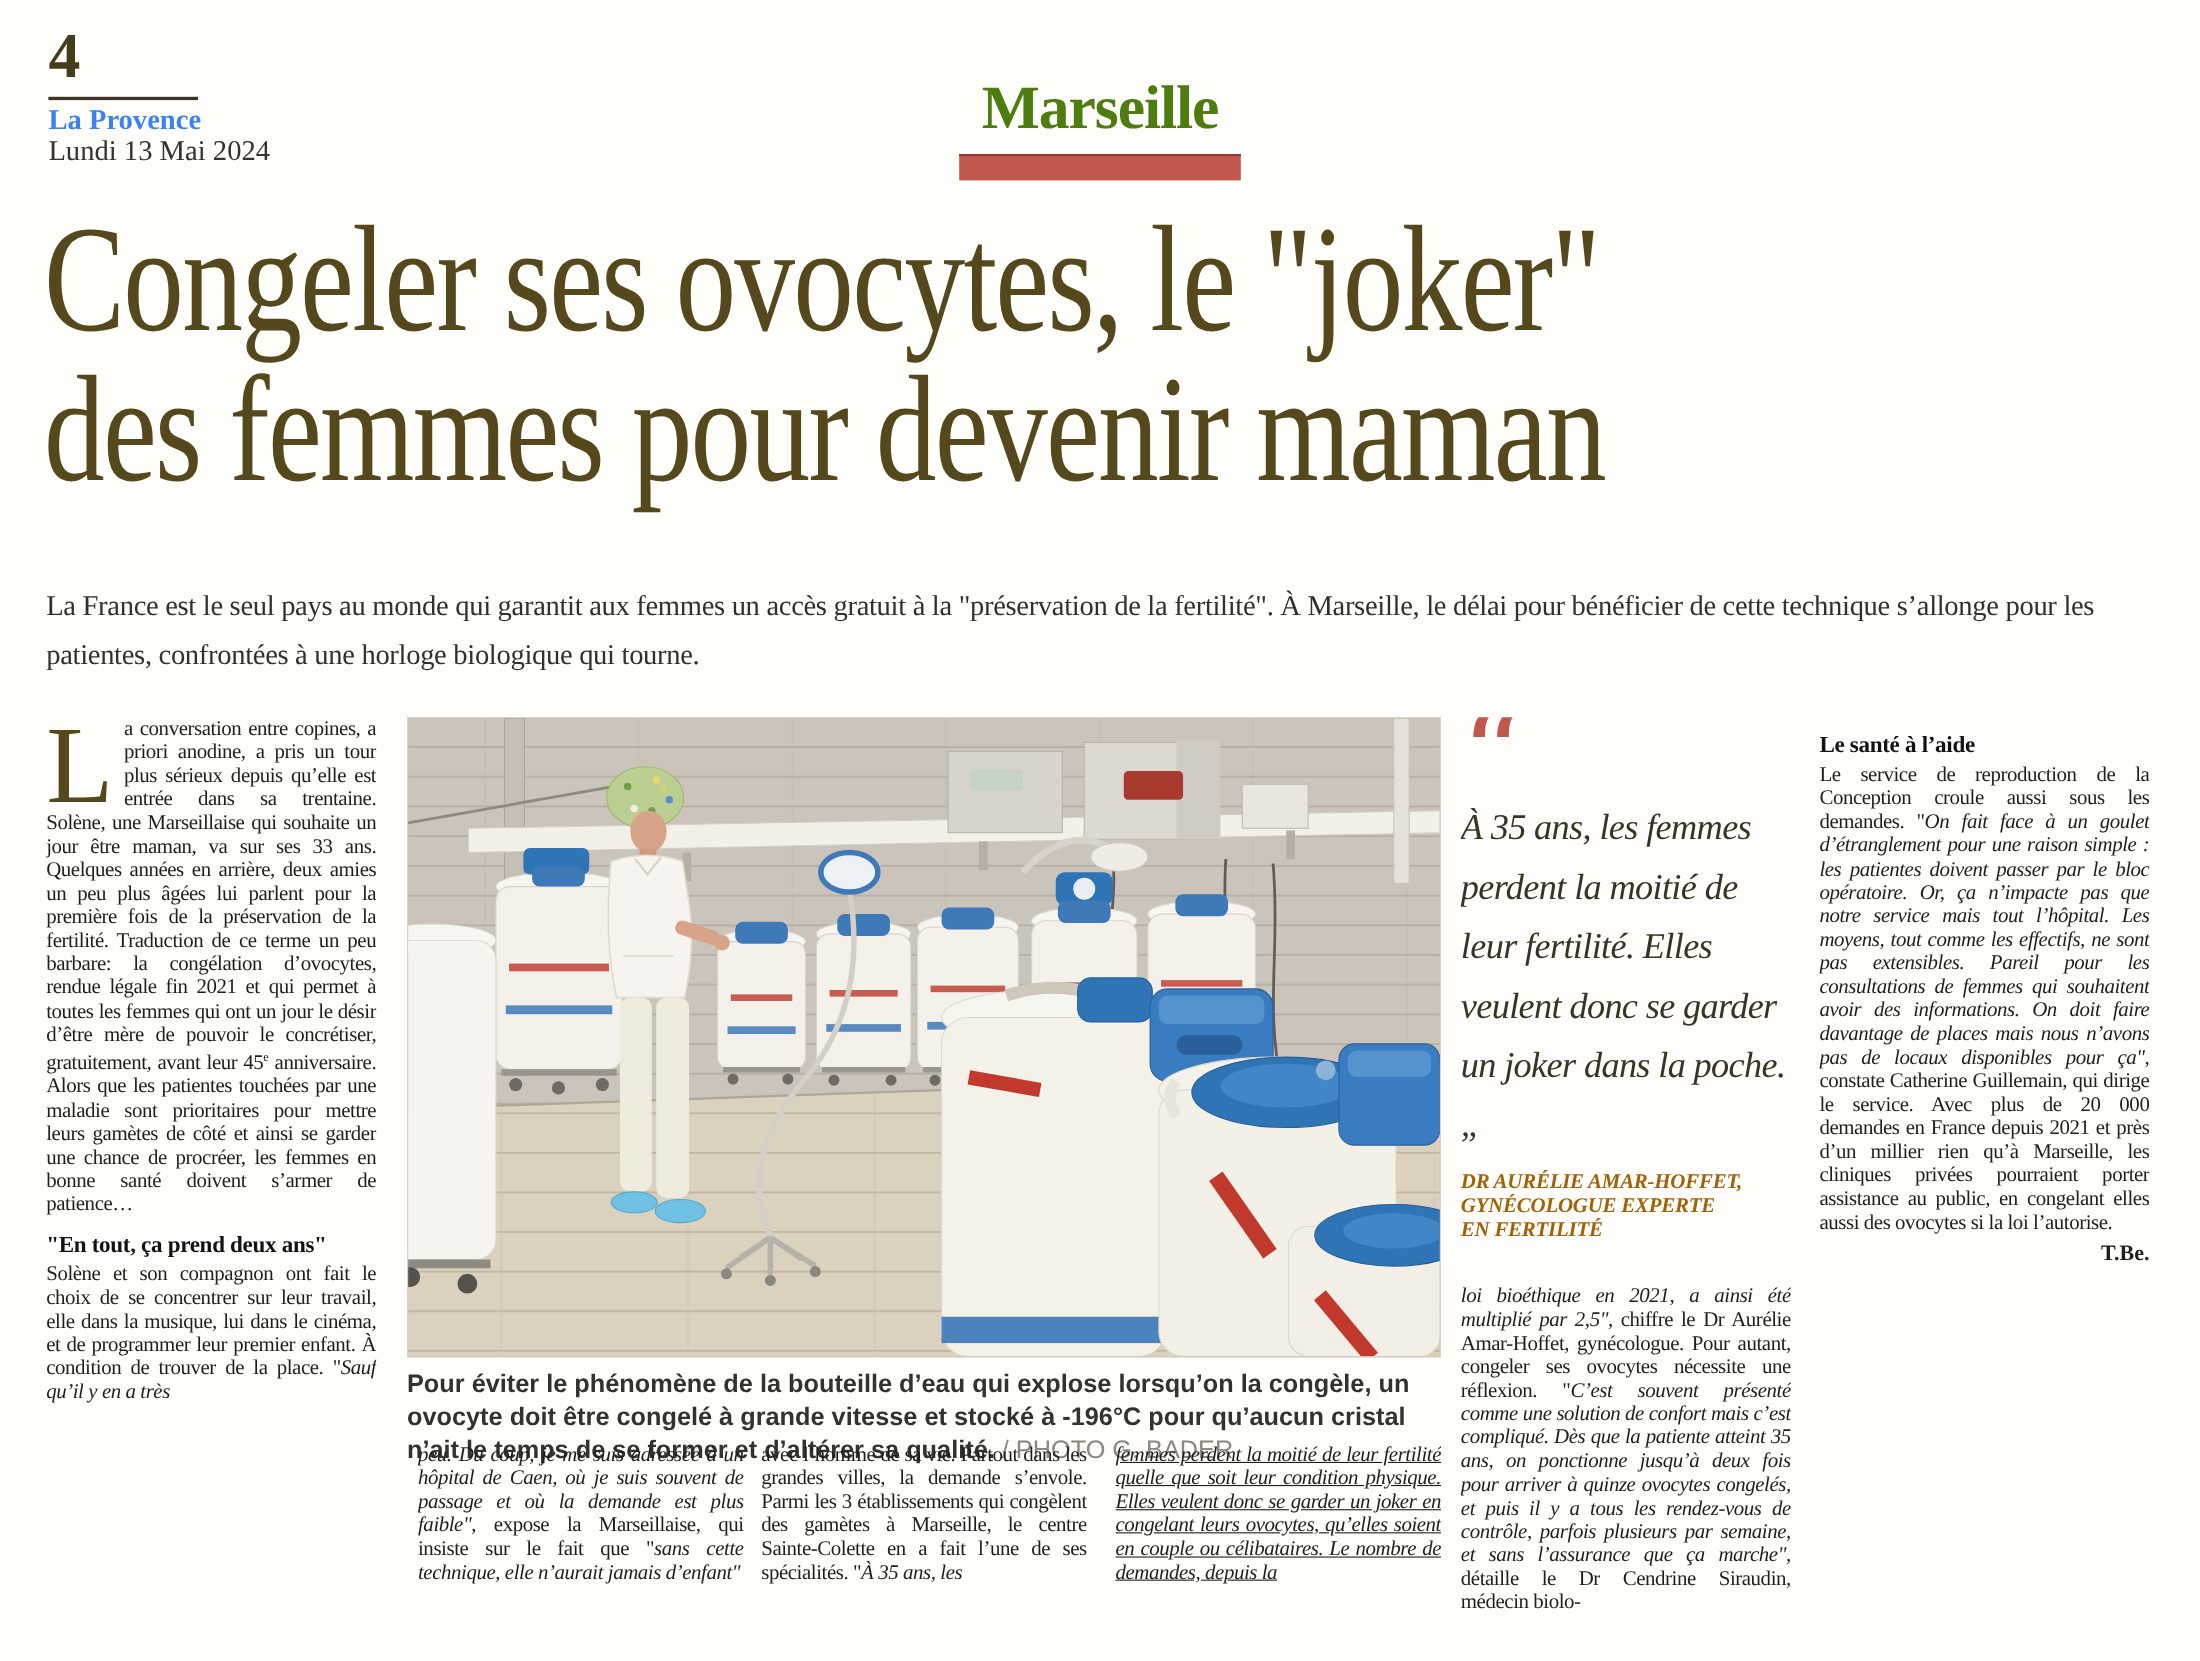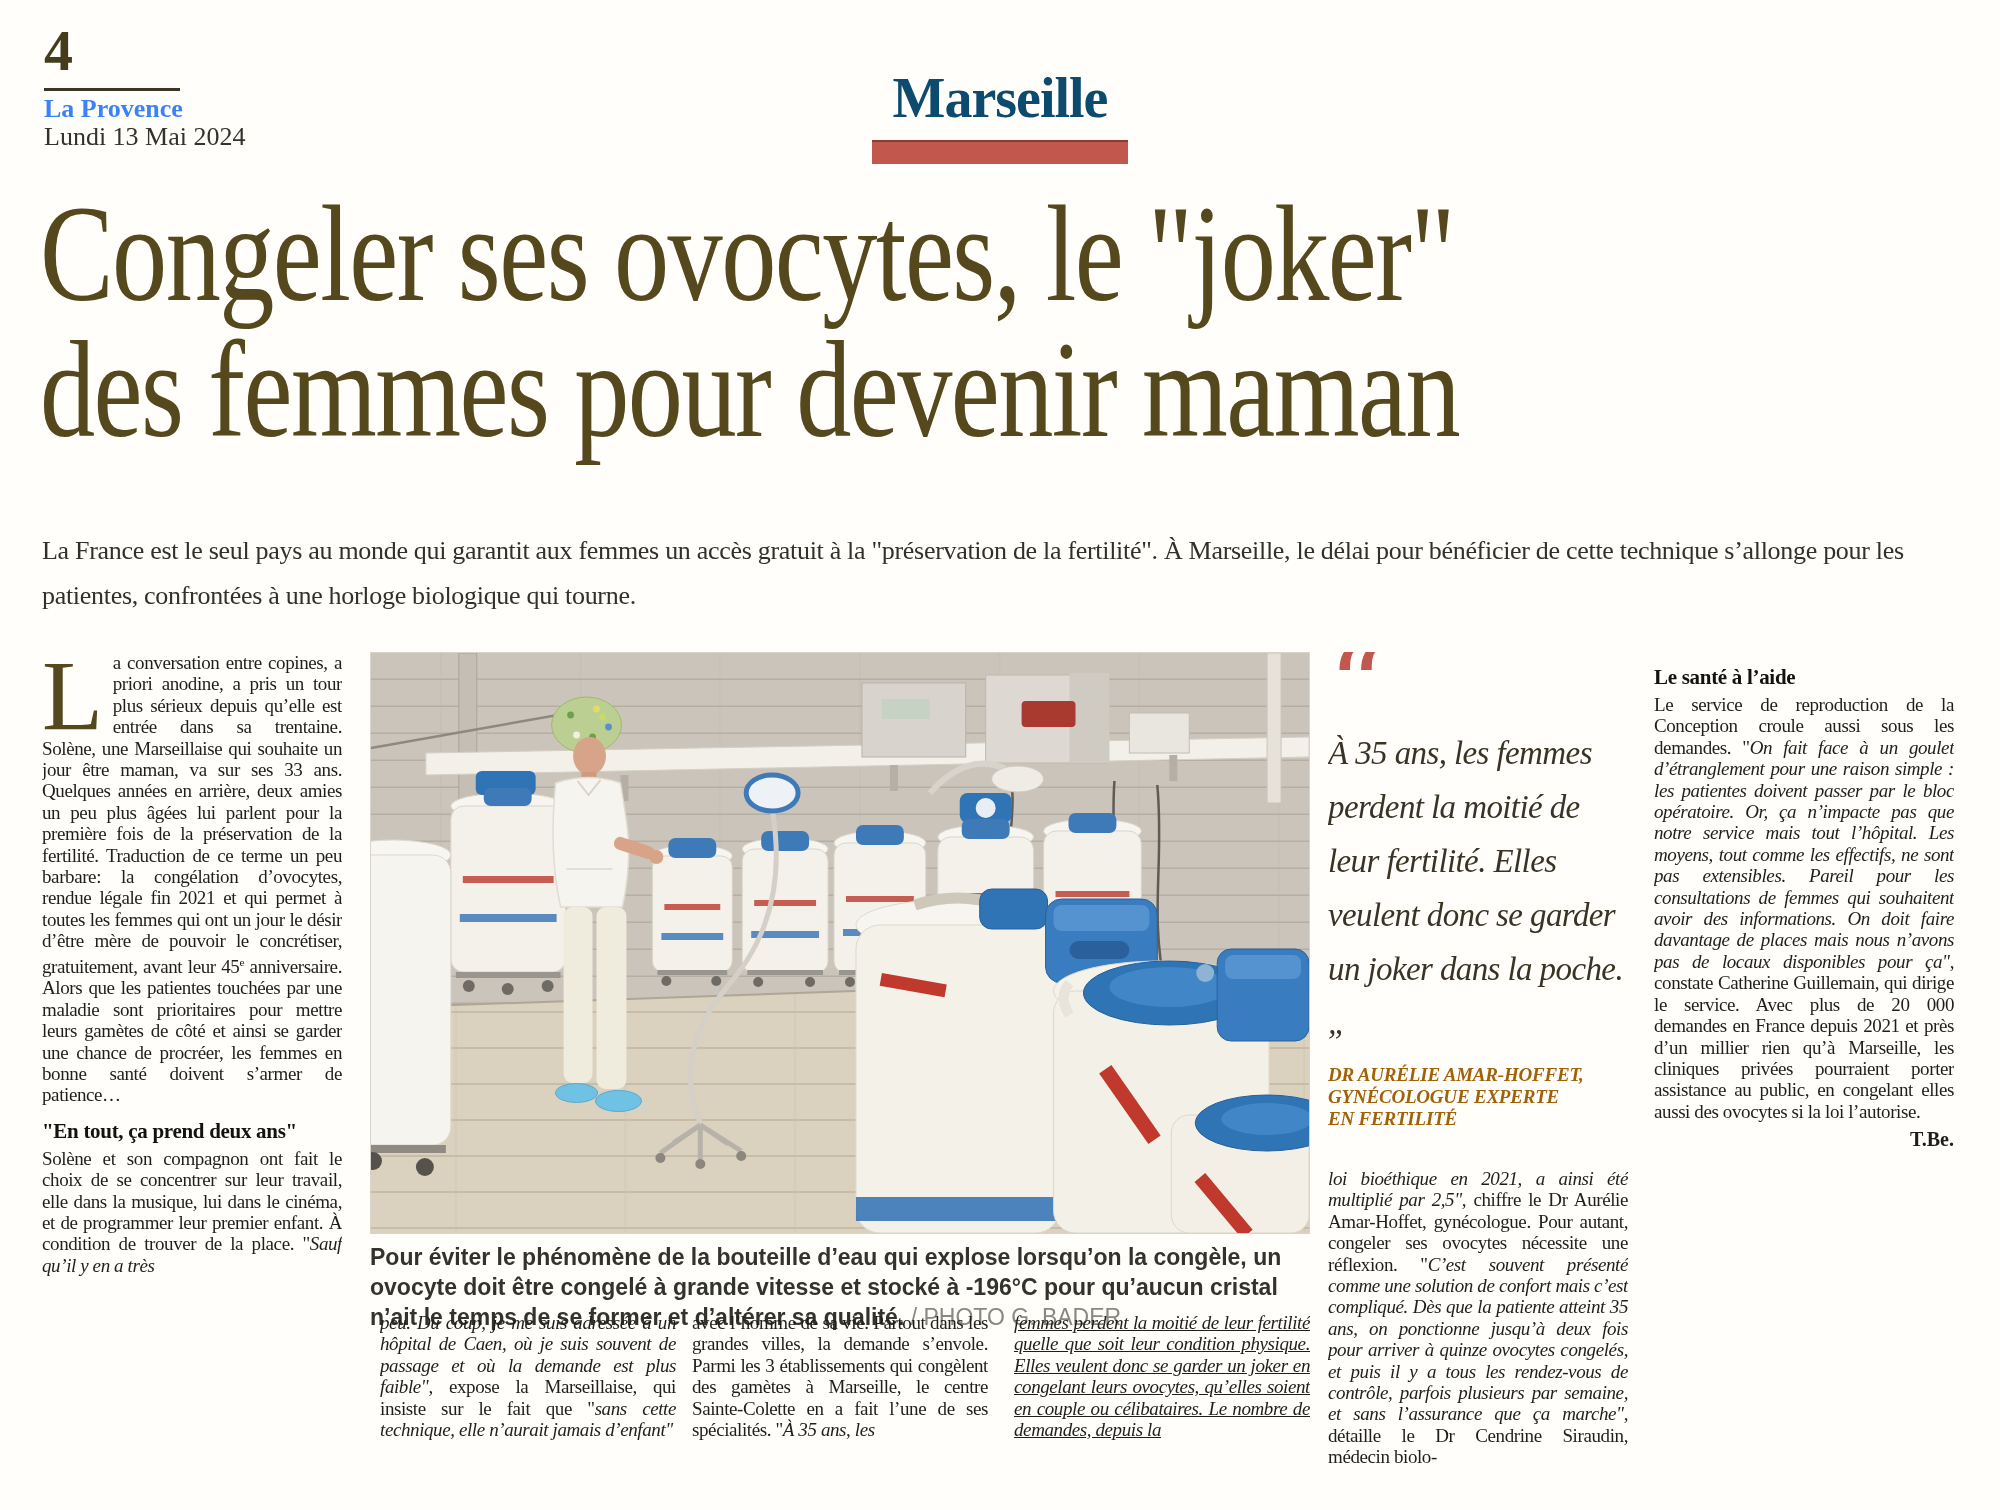--- a/index.html
+++ b/index.html
@@ -6,21 +6,21 @@
   .page{position:relative;width:2000px;height:1510px;background:#fffefb;overflow:hidden;
         font-family:"Liberation Serif",serif;color:#1f1e1b;}
 
   
   .pagenum{position:absolute;left:44px;top:22px;font-size:58px;font-weight:700;color:#453c1c;line-height:1;}
   .mast-rule{position:absolute;left:44px;top:88px;width:136px;height:3px;background:#3c3627;}
   .pub{position:absolute;left:44px;top:94px;font-size:26px;font-weight:700;color:#3b82f6;}
   .pubdate{position:absolute;left:44px;top:122px;font-size:26px;color:#34322b;}
 
   .section-title{position:absolute;left:0;top:66px;width:2000px;text-align:center;
-                 font-size:56px;font-weight:700;color:#0c4a6e;letter-spacing:-1px;}
+                 font-size:56px;font-weight:700;color:#4d7c0f;letter-spacing:-1px;}
   .section-bar{position:absolute;left:872px;top:140px;width:256px;height:22px;background:#c2574e;border-top:2px solid #8d3b33;}
 
   
   .headline{position:absolute;left:40px;top:186px;margin:0;font-weight:400;color:#55481c;}
   .hl-line{display:block;white-space:nowrap;font-size:138px;line-height:136px;
            transform:scaleX(.80);transform-origin:0 50%;letter-spacing:-2px;}
   .lede{position:absolute;left:42px;top:528px;width:1918px;margin:0;
         font-size:26px;line-height:45px;color:#31302a;letter-spacing:-.3px;}
 
   

